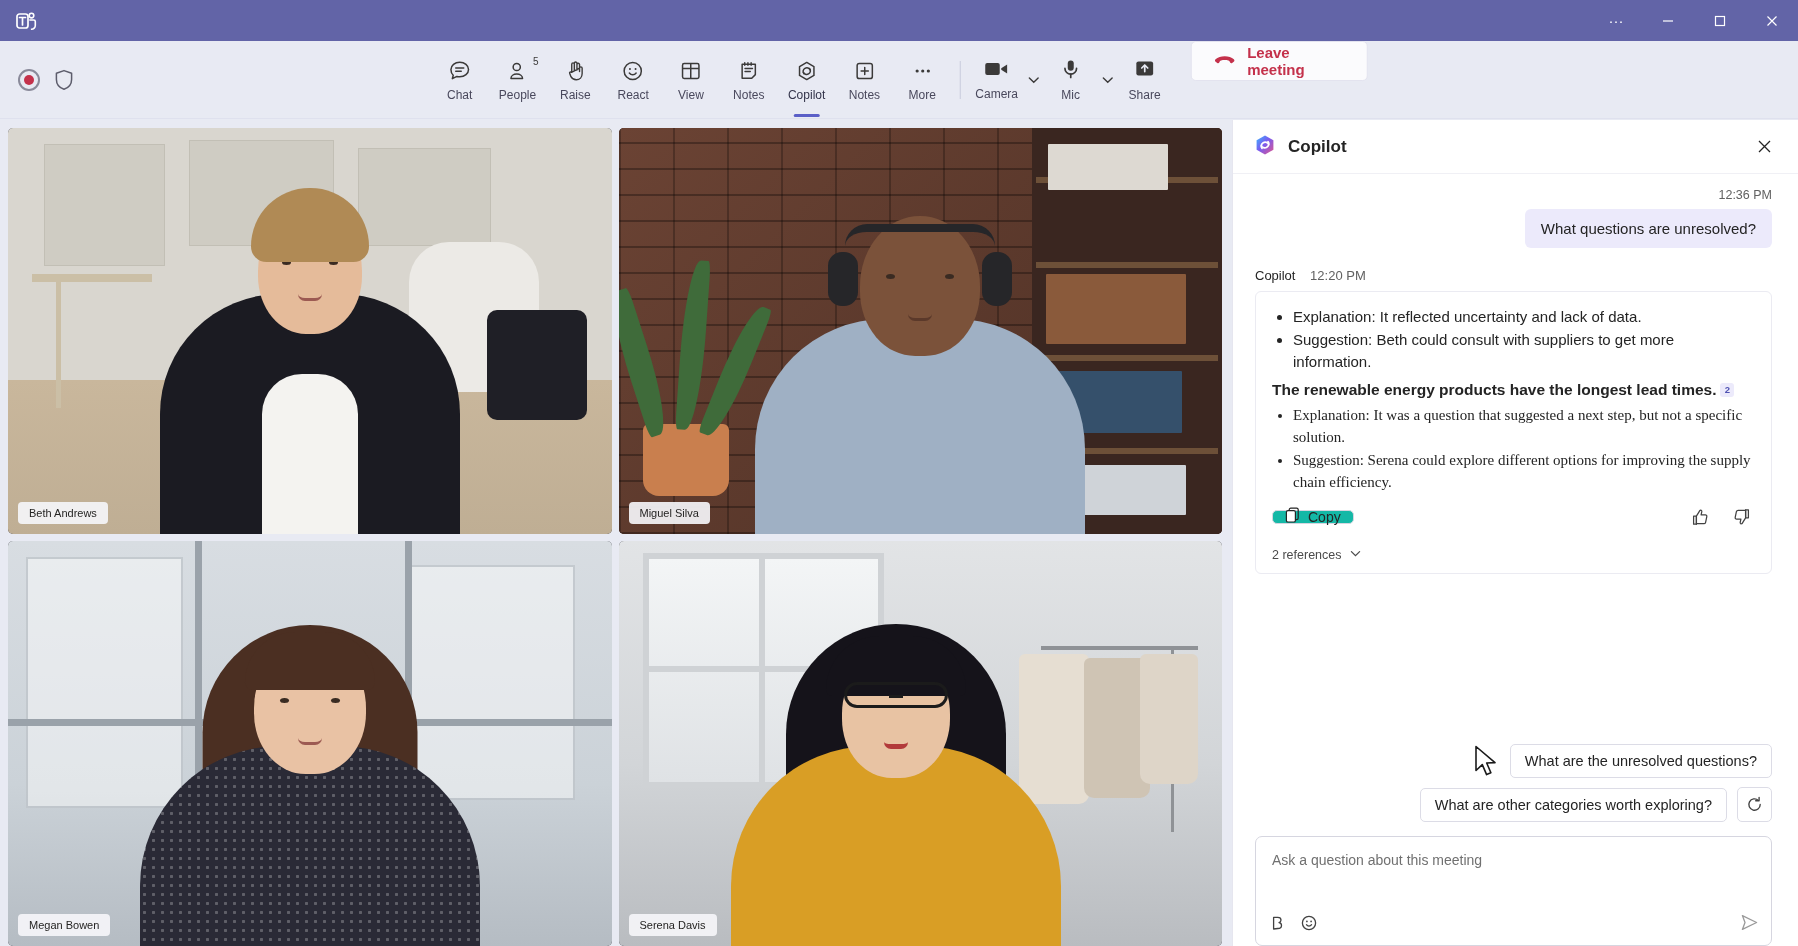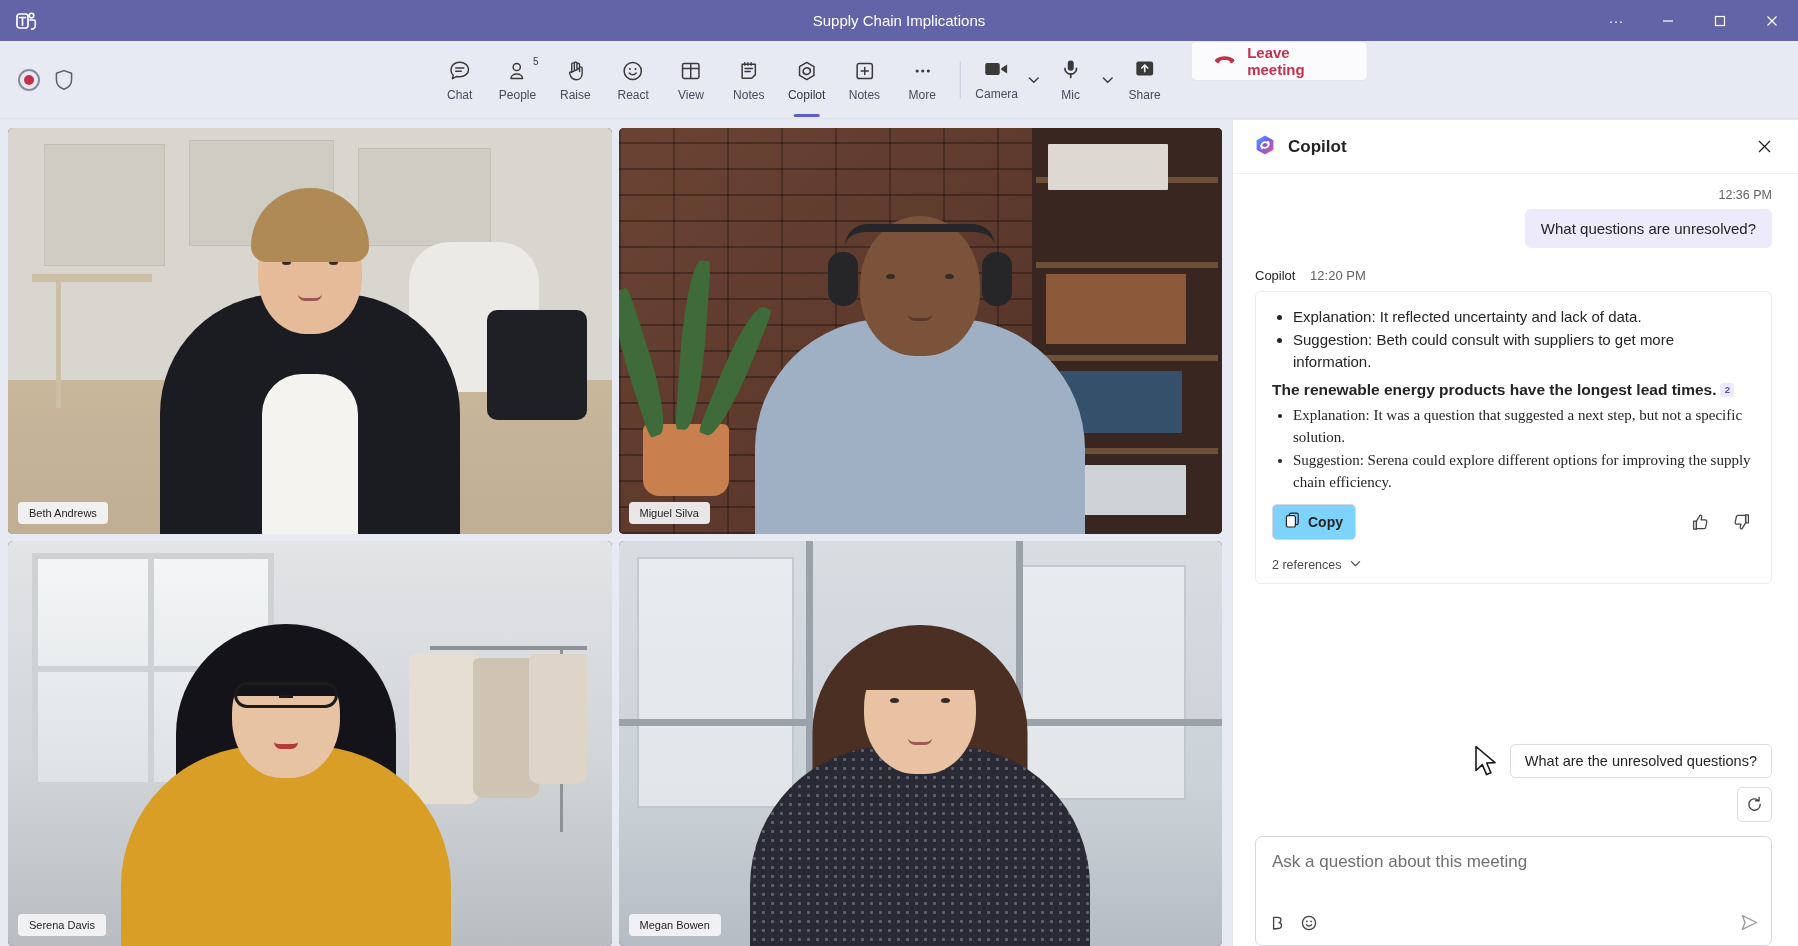--- a/index.html
+++ b/index.html
@@ -330,25 +330,24 @@
     font-size: 9.5px; line-height: 13px;
     min-width: 14px; height: 14px; text-align: center;
     border-radius: 3px; padding: 0 3px; margin-left: 4px;
     font-weight: 600;
   }
   .card-actions {
     display: flex; align-items: center; margin-top: 10px;
   }
   .copy-btn {
     display: inline-flex; align-items: center; gap: 8px;
-    height: 36px; padding: 0 12px;
+    height: 14px; padding: 0 12px;
     border: 1px solid #d6d6e0; border-radius: 5px;
-    background: #7dd3fc; font-size: 14px; color: #242424;
+    background: #14b8a6; font-size: 14px; color: #242424;
     cursor: default;
-    font-weight: bold;
   }
   .fb { margin-left: auto; display: flex; gap: 16px; align-items: center; }
   .fb span { width: 26px; height: 26px; display:flex; align-items:center; justify-content:center; cursor: default; }
   .refs {
     margin-top: 13px; padding-top: 4px;
     font-size: 12.5px; color: #4b4b4b;
     display: flex; align-items: center; gap: 8px; cursor: default;
   }
 
   .cp-foot { flex: 0 0 auto; padding: 0 26px 0 22px; }
@@ -366,21 +365,21 @@
     display: flex; align-items: center; justify-content: center;
     cursor: default;
   }
 
   .composer {
     margin-top: 14px;
     border: 1px solid #d6d6e0; border-radius: 7px;
     height: 110px; padding: 15px 16px 0 16px;
     position: relative; background: #fff;
   }
-  .composer .ph { font-size: 17px; color: #707070; }
+  .composer .ph { font-size: 14px; color: #707070; }
   .composer .tools {
     position: absolute; left: 12px; right: 12px; bottom: 9px;
     display: flex; align-items: center; gap: 14px; color: #424242;
   }
   .composer .send { margin-left: auto; color: #9a9a9a; }
 
   .cursor {
     position: absolute; z-index: 50;
     pointer-events: none;
   }
@@ -390,21 +389,20 @@
 
 <div class="titlebar">
   <div class="teams-logo">
     <svg width="24" height="24" viewBox="0 0 24 24">
       <rect x="3" y="5" width="11" height="14" rx="2.5" fill="none" stroke="#fff" stroke-width="1.7"></rect>
       <path d="M5.5 8.5h6M8.5 8.5V16" stroke="#fff" stroke-width="1.7" stroke-linecap="round"></path>
       <circle cx="17.5" cy="6.6" r="2.3" fill="none" stroke="#fff" stroke-width="1.6"></circle>
       <path d="M15.3 11h4.4a1.6 1.6 0 0 1 1.6 1.6v3.9a3.8 3.8 0 0 1-3.8 3.8h-.6" fill="none" stroke="#fff" stroke-width="1.6"></path>
     </svg>
   </div>
-  <div class="title-text">Supply Chain Implications</div>
   <div class="win-ctrls">
     <div class="win-btn">···</div>
     <div class="win-btn">
       <svg width="12" height="12" viewBox="0 0 12 12">
           <path d="M1 6h10" stroke="#fff" stroke-width="1.2"></path>
         </svg>
     </div>
     <div class="win-btn">
       <svg width="12" height="12" viewBox="0 0 12 12">
           <rect x="1.5" y="1.5" width="9" height="9" fill="none" stroke="#fff" stroke-width="1.2"></rect>
@@ -630,60 +628,60 @@
         <div class="face-mouth" style="left:48px;top:98px;border-bottom-color:#5b392a;"></div>
       </div>
       <div class="hs-band"></div>
       <div class="hs-cup" style="left:50%;margin-left:-92px;"></div>
       <div class="hs-cup" style="left:50%;margin-left:62px;"></div>
     </div>
     <div class="nameplate">Miguel Silva</div>
   </div>
 
   <div class="tile">
-    <div class="scene s-serena">
-      <div class="window">
-        <div class="winbar" style="left:0;right:0;top:48%;height:6px;"></div>
-        <div class="winbar" style="top:0;bottom:0;left:48%;width:6px;"></div>
-      </div>
-      <div class="rackbar"></div>
-      <div class="rack"></div>
-      <div class="cloth" style="right:22%;top:28%;width:70px;height:150px;background:#e6ded2;"></div>
-      <div class="cloth" style="right:12%;top:29%;width:66px;height:140px;background:#cfc4b4;"></div>
-      <div class="cloth" style="right:4%;top:28%;width:58px;height:130px;background:#ded5c8;"></div>
-      <div class="hair"></div>
-      <div class="person-body"></div>
-      <div class="head">
-        <div class="face-mouth" style="left:42px;top:92px;border-bottom-color:#b23a3a;border-bottom-width:5px;"></div>
-      </div>
-      <div class="hair-front"></div>
-      <div class="glasses">
-        <div style="position:absolute;left:50%;top:10px;width:14px;height:3px;background:#1b1b1b;transform:translateX(-50%);"></div>
-      </div>
-    </div>
-    <div class="nameplate">Serena Davis</div>
-  </div>
-
-  <div class="tile">
     <div class="scene s-megan">
       <div class="bldg" style="left:3%;top:4%;width:26%;height:62%;"></div>
       <div class="bldg" style="right:6%;top:6%;width:28%;height:58%;"></div>
       <div class="winframe" style="left:0;right:0;top:44%;height:7px;"></div>
       <div class="winframe" style="left:31%;top:0;bottom:0;width:7px;"></div>
       <div class="winframe" style="right:33%;top:0;bottom:0;width:7px;"></div>
       <div class="hair"></div>
       <div class="person-body"></div>
       <div class="head">
         <div class="face-eye" style="left:26px;top:56px;"></div>
         <div class="face-eye" style="right:26px;top:56px;"></div>
         <div class="face-mouth" style="left:44px;top:96px;"></div>
       </div>
       <div class="hair-front"></div>
     </div>
     <div class="nameplate">Megan Bowen</div>
+  </div>
+
+  <div class="tile">
+    <div class="scene s-serena">
+      <div class="window">
+        <div class="winbar" style="left:0;right:0;top:48%;height:6px;"></div>
+        <div class="winbar" style="top:0;bottom:0;left:48%;width:6px;"></div>
+      </div>
+      <div class="rackbar"></div>
+      <div class="rack"></div>
+      <div class="cloth" style="right:22%;top:28%;width:70px;height:150px;background:#e6ded2;"></div>
+      <div class="cloth" style="right:12%;top:29%;width:66px;height:140px;background:#cfc4b4;"></div>
+      <div class="cloth" style="right:4%;top:28%;width:58px;height:130px;background:#ded5c8;"></div>
+      <div class="hair"></div>
+      <div class="person-body"></div>
+      <div class="head">
+        <div class="face-mouth" style="left:42px;top:92px;border-bottom-color:#b23a3a;border-bottom-width:5px;"></div>
+      </div>
+      <div class="hair-front"></div>
+      <div class="glasses">
+        <div style="position:absolute;left:50%;top:10px;width:14px;height:3px;background:#1b1b1b;transform:translateX(-50%);"></div>
+      </div>
+    </div>
+    <div class="nameplate">Serena Davis</div>
   </div>
 </div>
 
 <div class="copilot">
 
   <div class="cp-head">
     <span>
       <svg width="24" height="24" viewBox="0 0 24 24">
         <defs>
           <linearGradient id="cpg" x1="0" y1="0" x2="1" y2="1">
@@ -766,20 +764,21 @@
             </svg>
         </span>
       </div>
     </div>
   </div>
 
   <div class="cp-foot">
     <div class="chips">
       <div class="chip">What are the unresolved questions?</div>
       <div class="chip-row">
+        <div class="chip">What are other categories worth exploring?</div>
         <div class="refresh-btn">
           <svg width="17" height="17" viewBox="0 0 17 17">
             <path d="M14.2 8.5a5.7 5.7 0 1 1-1.8-4.1" fill="none" stroke="#424242" stroke-width="1.35" stroke-linecap="round"></path>
             <path d="M13.1 1.3v3.4H9.7" fill="none" stroke="#424242" stroke-width="1.35" stroke-linecap="round" stroke-linejoin="round"></path>
           </svg>
         </div>
       </div>
     </div>
 
     <div class="composer">

